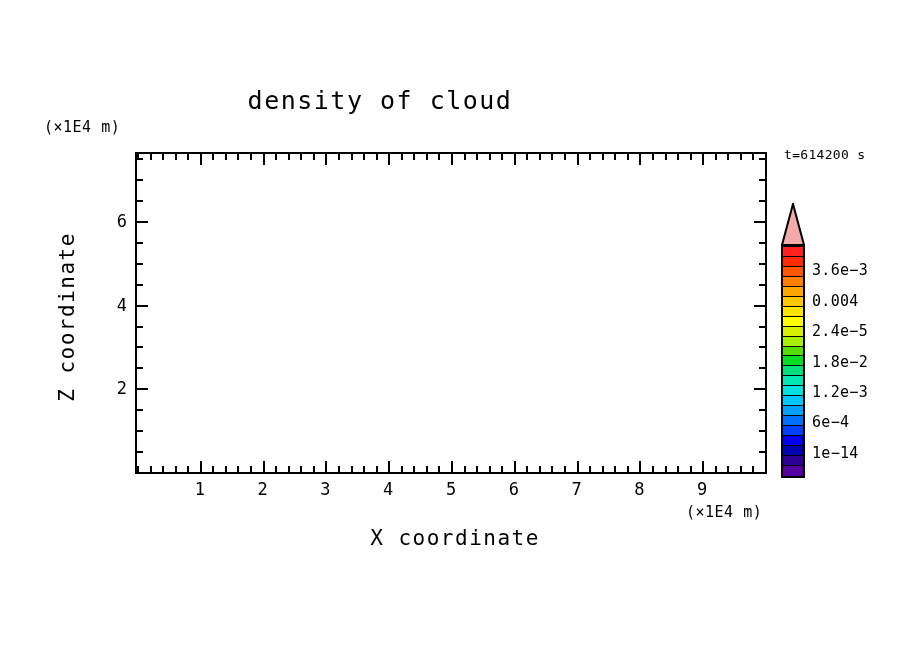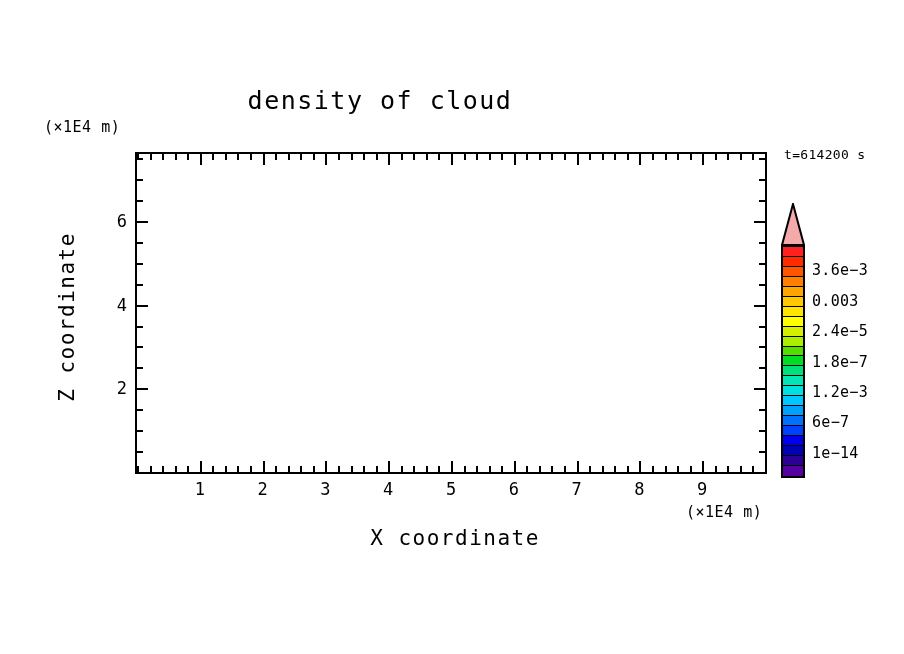--- a/index.html
+++ b/index.html
@@ -271,19 +271,19 @@
     <div class="cbar-band" style="height: 4.34783%; background: rgb(0, 160, 255);"></div>
     <div class="cbar-band" style="height: 4.34783%; background: rgb(0, 112, 255);"></div>
     <div class="cbar-band" style="height: 4.34783%; background: rgb(0, 64, 255);"></div>
     <div class="cbar-band" style="height: 4.34783%; background: rgb(0, 0, 238);"></div>
     <div class="cbar-band" style="height: 4.34783%; background: rgb(0, 0, 180);"></div>
     <div class="cbar-band" style="height: 4.34783%; background: rgb(42, 0, 150);"></div>
     <div class="cbar-band" style="height: 4.34783%; background: rgb(85, 0, 160);"></div>
   </div>
 <div class="abs" id="colorbar-labels">
     <div class="cb-lab" style="top: 261.326px;">3.6e−3</div>
-    <div class="cb-lab" style="top: 291.717px;">0.003</div>
+    <div class="cb-lab" style="top: 291.717px;">0.004</div>
     <div class="cb-lab" style="top: 322.109px;">2.4e−5</div>
-    <div class="cb-lab" style="top: 352.5px;">1.8e−7</div>
+    <div class="cb-lab" style="top: 352.5px;">1.8e−2</div>
     <div class="cb-lab" style="top: 382.891px;">1.2e−3</div>
-    <div class="cb-lab" style="top: 413.283px;">6e−7</div>
+    <div class="cb-lab" style="top: 413.283px;">6e−4</div>
     <div class="cb-lab" style="top: 443.674px;">1e−14</div>
   </div>
 
 </body></html>

